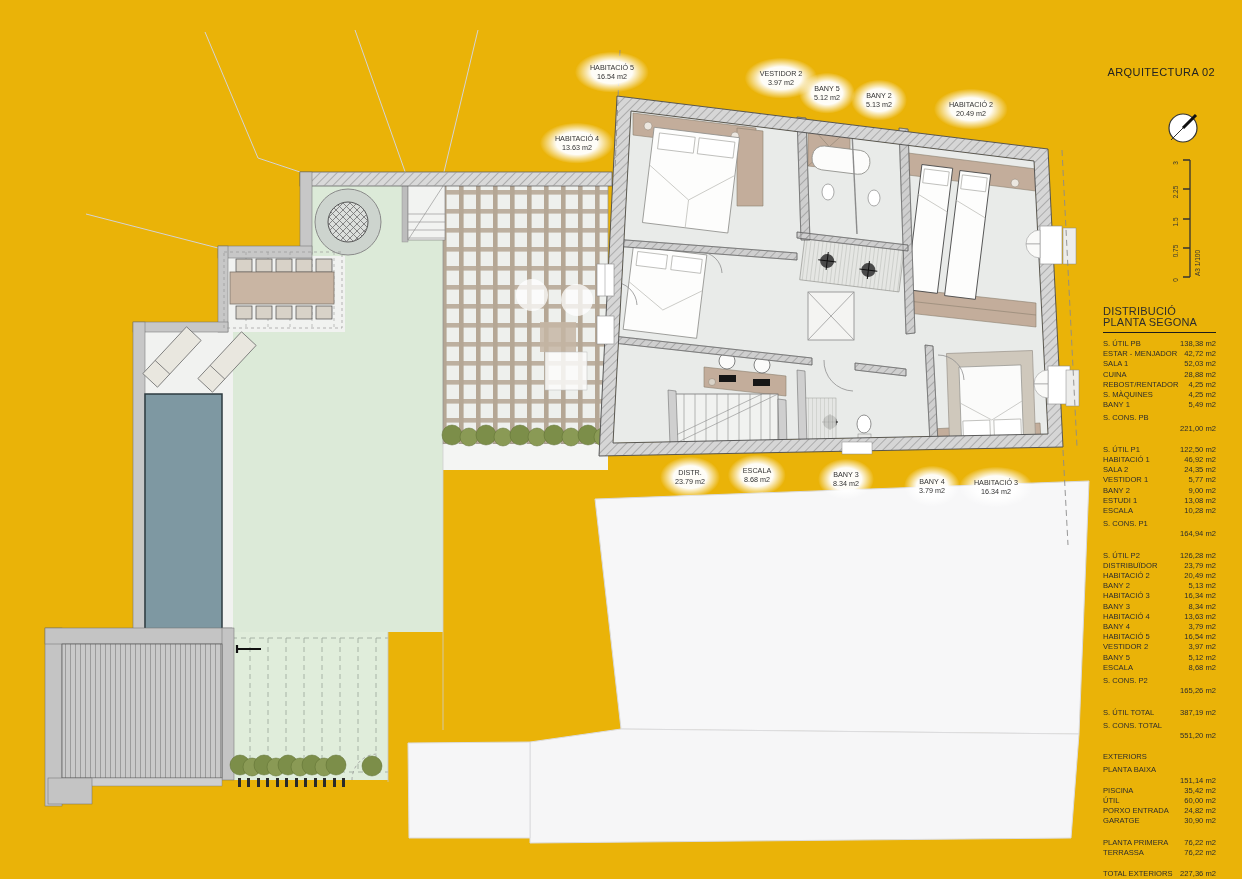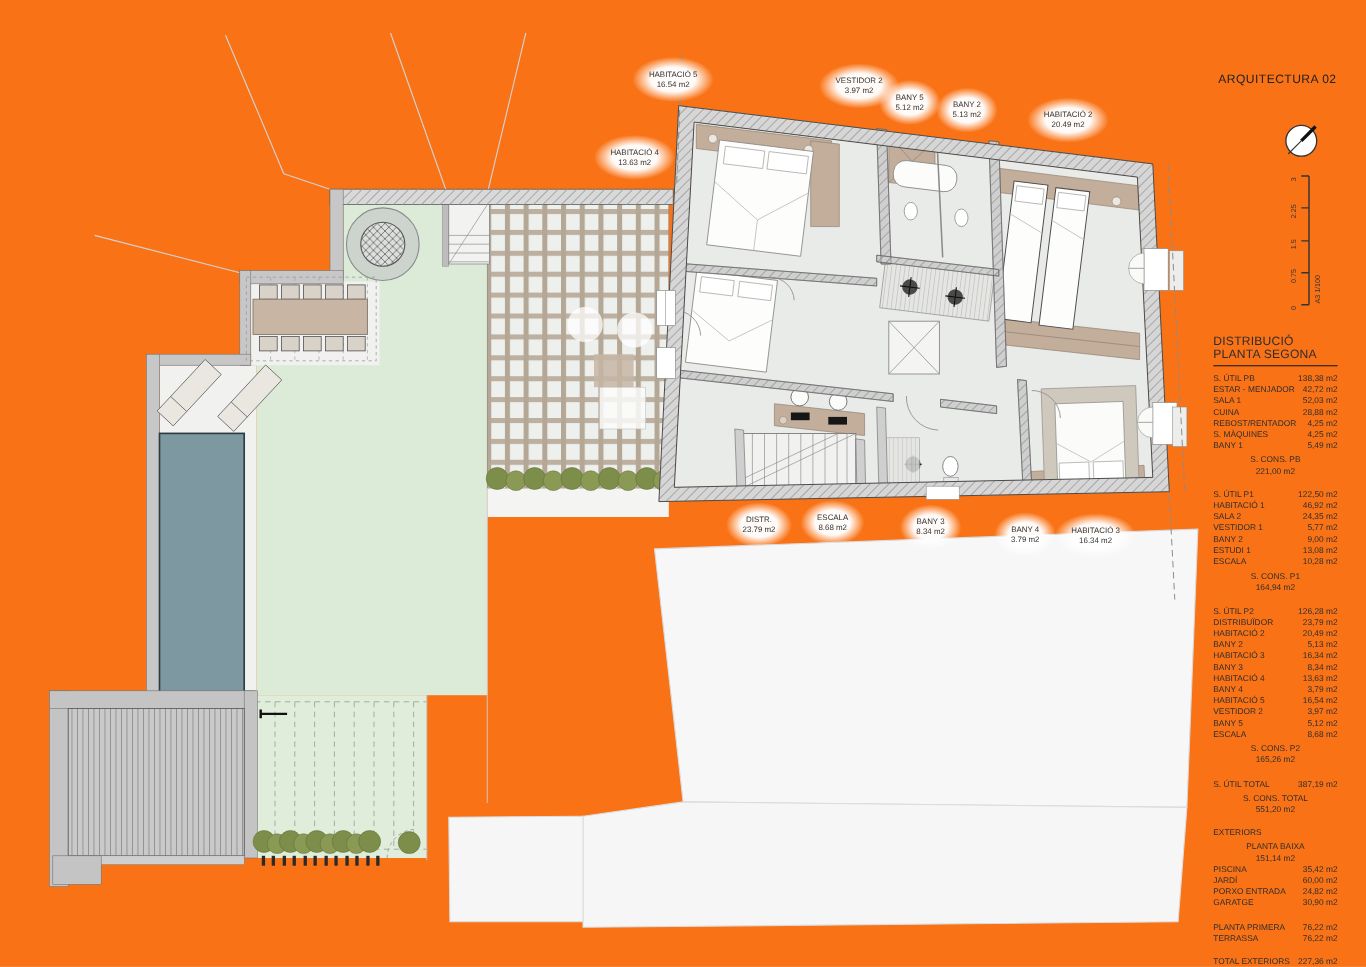--- a/index.html
+++ b/index.html
@@ -1,29 +1,29 @@
 <!DOCTYPE html>
 <html><head>
 <meta charset="utf-8">
 <style>
   html,body{margin:0;padding:0;background:#ffffff;}
   body{width:1242px;height:879px;position:relative;overflow:hidden;
        font-family:"Liberation Sans","DejaVu Sans",sans-serif;color:#2e2e2e;}
-  .sheet{position:absolute;inset:0;background:#f97316;}
+  .sheet{position:absolute;inset:0;background:#eab308;}
   svg{position:absolute;left:0;top:0;}
   
   .title{position:absolute;left:1103px;top:66px;width:112px;text-align:right;
          font-size:11px;letter-spacing:.4px;color:#222;white-space:nowrap;}
   
   .schedule{position:absolute;left:1103px;top:306px;width:113px;font-size:7.6px;color:#2d2d2d;}
   .s-head{font-size:11px;line-height:11px;letter-spacing:.2px;}
   .s-rule{border:0;border-top:1.2px solid #1c1c1c;margin:4px 0 6px 0;}
   .row{display:flex;justify-content:space-between;line-height:10.2px;}
-  .row .lbl{white-space:nowrap;text-align:center;}
-  .row .val{text-align:center;white-space:nowrap;}
+  .row .lbl{white-space:nowrap;}
+  .row .val{text-align:right;white-space:nowrap;}
   .gap-sm{margin-top:3px;flex-direction:column;}
   .gap-lg{margin-top:11px;}
   
   .bubble{position:absolute;transform:translate(-50%,-50%);text-align:center;
           font-size:7.2px;line-height:1.3;color:#333;padding:11px 15px;border-radius:50%;
           background:radial-gradient(closest-side,rgba(255,255,255,.97) 55%,rgba(255,255,255,0));
           white-space:nowrap;}
   .bubble .bn{display:block;}
   .bubble .ba{display:block;}
 </style>
@@ -532,21 +532,21 @@
       </div>
   <div class="row gap-sm">
         <span class="lbl">PLANTA BAIXA</span>
         <span class="val">151,14 m2</span>
       </div>
   <div class="row">
         <span class="lbl">PISCINA</span>
         <span class="val">35,42 m2</span>
       </div>
   <div class="row">
-        <span class="lbl">JARDÍ</span>
+        <span class="lbl">ÚTIL</span>
         <span class="val">60,00 m2</span>
       </div>
   <div class="row">
         <span class="lbl">PORXO ENTRADA</span>
         <span class="val">24,82 m2</span>
       </div>
   <div class="row">
         <span class="lbl">GARATGE</span>
         <span class="val">30,90 m2</span>
       </div>

